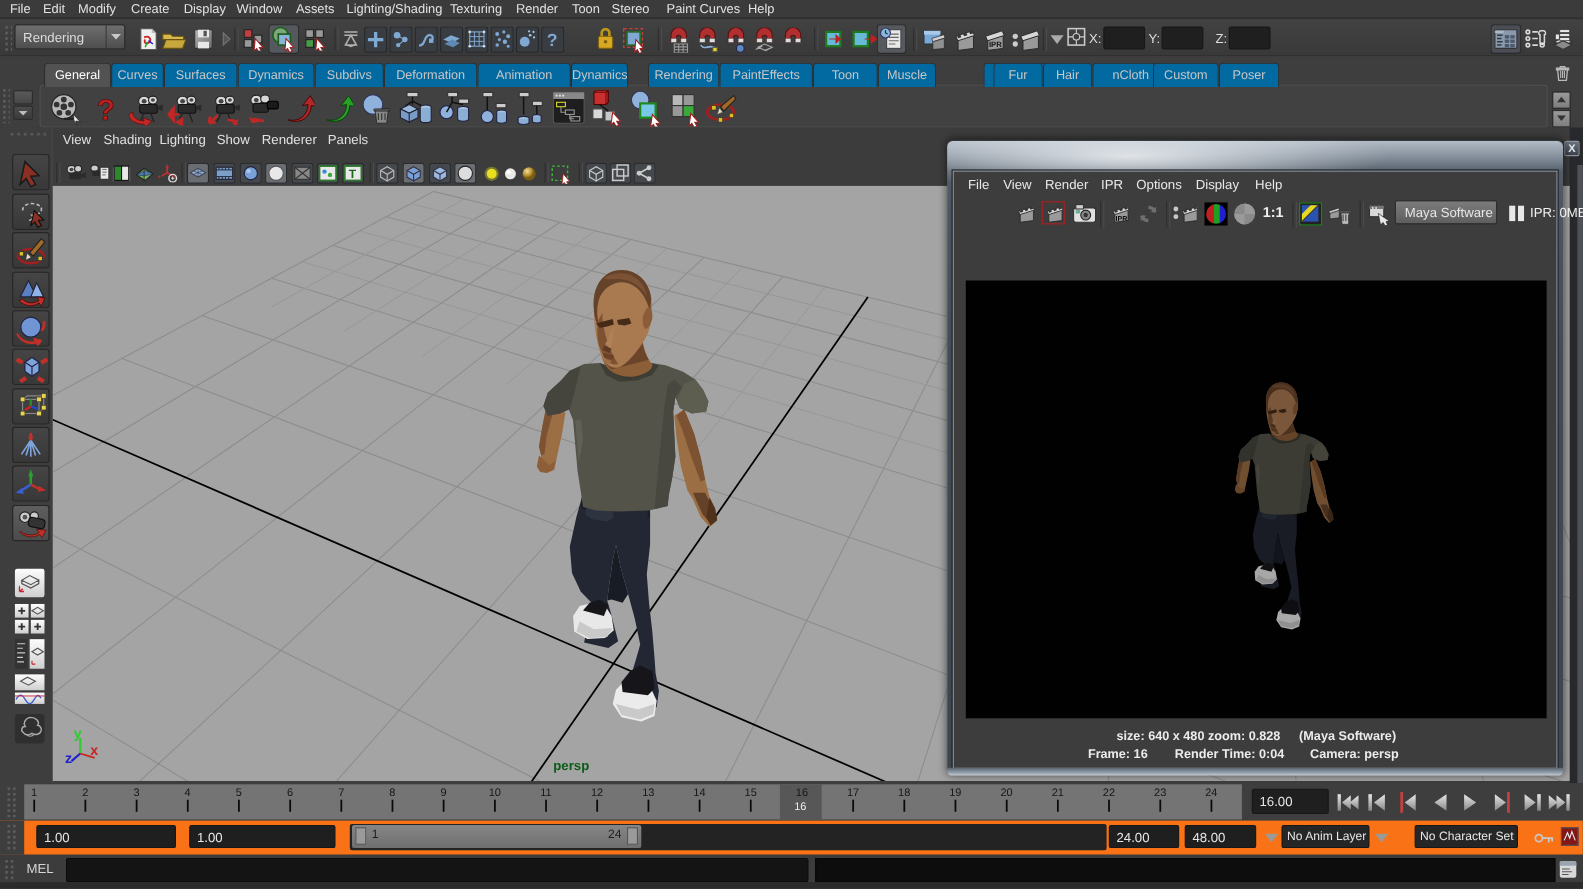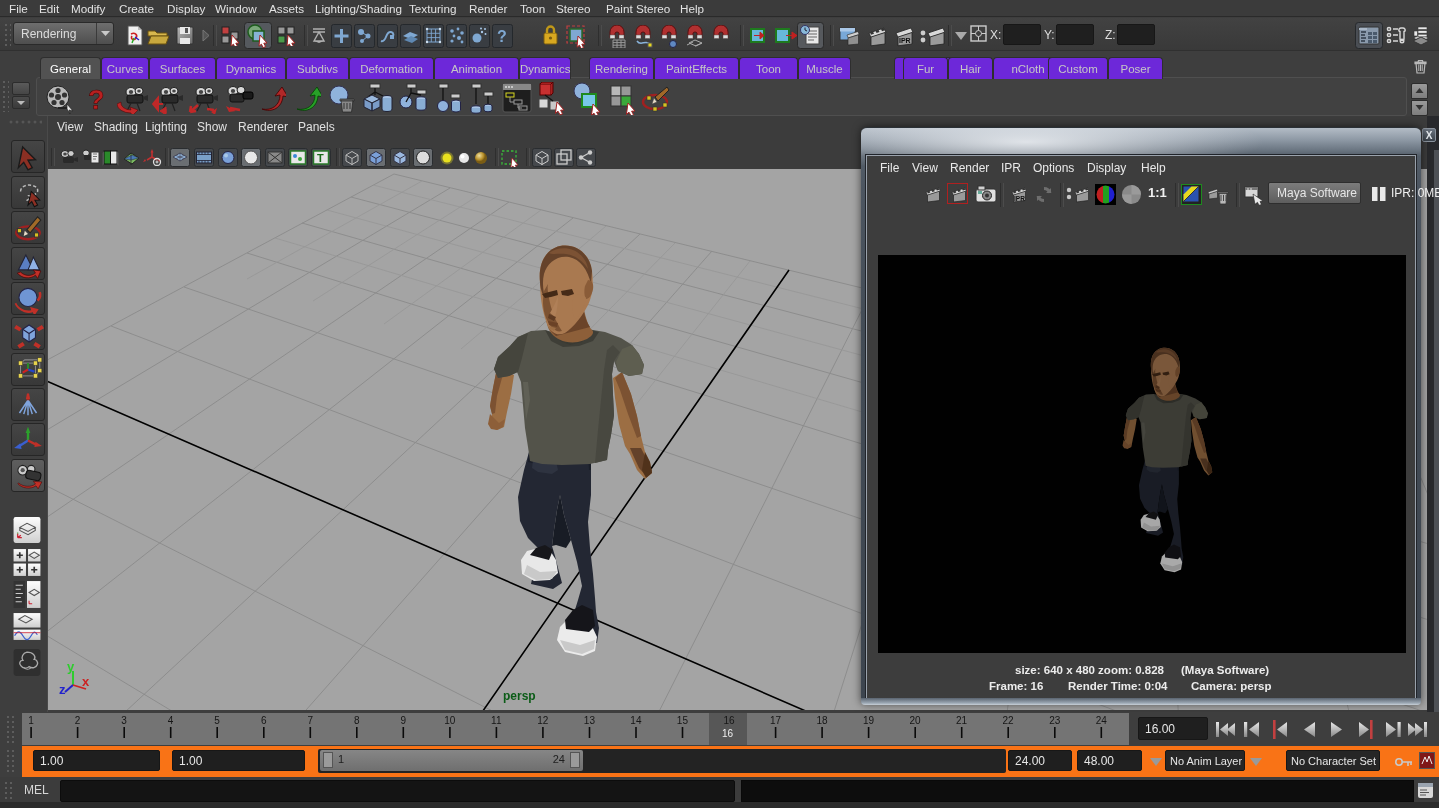--- a/index.html
+++ b/index.html
@@ -1,20 +1,20 @@
 <!DOCTYPE html>
 <html><head><meta charset="utf-8"><style>
 *{margin:0;padding:0;box-sizing:border-box;font-family:"Liberation Sans",sans-serif;}
 html,body{width:1439px;height:808px;overflow:hidden;background:#3e3e3e;position:relative;}
 .abs{position:absolute;}
 #menubar{left:0;top:0;width:1439px;height:17px;background:#3b3b3b;border-bottom:1px solid #2a2a2a;color:#e2e2e2;font-size:11.7px;}
 #menubar span{position:absolute;top:2px;}
 #toolbar{left:0;top:18px;width:1439px;height:33px;background:linear-gradient(#424242,#393939);border-bottom:1px solid #303030;}
 #shelf{left:0;top:52px;width:1439px;height:64px;background:#3e3e3e;}
-.tab{position:absolute;top:5px;height:22px;background:#6d28d9;border:1px solid #2e2e2e;border-bottom:none;border-radius:4px 4px 0 0;color:#c6c6c6;font-size:11.5px;text-align:center;line-height:22px;}
+.tab{position:absolute;top:5px;height:22px;background:#0369a1;border:1px solid #2e2e2e;border-bottom:none;border-radius:4px 4px 0 0;color:#c6c6c6;font-size:11.5px;text-align:center;line-height:22px;}
 #toolbox{left:0;top:116px;width:48px;height:596px;background:#3e3e3e;border-right:1px solid #4a4a4a;}
 .tbtn{position:absolute;left:11px;width:34px;height:33px;background:linear-gradient(#454545,#383838);border:1px solid #262626;border-radius:3px;}
 #panelbar{left:48px;top:116px;width:1391px;height:53px;background:#3c3c3c;color:#e0e0e0;font-size:12px;}
 #viewport{left:48px;top:169px;width:1391px;height:541px;background:#a4a4a4;overflow:hidden;}
 #timeline{left:0;top:712px;width:1439px;height:34px;background:#3e3e3e;}
 #rangerow{left:0;top:746px;width:1439px;height:31px;background:#f97316;}
 #melrow{left:0;top:777px;width:1439px;height:31px;background:#3c3c3c;}
 .fld{position:absolute;background:#1f1f1f;border:1px solid #171717;border-radius:2px;color:#e6e6e6;font-size:12px;padding-left:6px;}
 .sep{position:absolute;width:4px;border-left:1px solid #2e2e2e;border-right:1px solid #4c4c4c;}
 svg{display:block;}
@@ -27,21 +27,21 @@
     <span style="left:71px">Modify</span>
     <span style="left:119px">Create</span>
     <span style="left:167px">Display</span>
     <span style="left:215px">Window</span>
     <span style="left:269px">Assets</span>
     <span style="left:315px">Lighting/Shading</span>
     <span style="left:409px">Texturing</span>
     <span style="left:469px">Render</span>
     <span style="left:520px">Toon</span>
     <span style="left:556px">Stereo</span>
-    <span style="left:606px">Paint Stereo</span>
+    <span style="left:606px">Paint Curves</span>
     <span style="left:680px">Help</span>
 </div>
 <div id="toolbar" class="abs">
     <div class="dots" style="left:4px;top:5px;width:7px;height:24px;"></div>
 <div class="abs" style="left:13px;top:4px;width:101px;height:23px;background:linear-gradient(#6e6e6e,#4e4e4e);border:1px solid #2a2a2a;border-radius:3px;color:#dcdcdc;font-size:12px;line-height:22px;padding-left:7px;">Rendering<div class="abs" style="right:0;top:0;width:17px;height:21px;border-left:1px solid #3a3a3a;">
         <svg width="17" height="21">
           <path d="M4 8l4.5 5L13 8z" fill="#c9c9c9"></path>
         </svg>
       </div></div>
 <div id="tbicons" class="abs" style="left:0;top:-18px">

